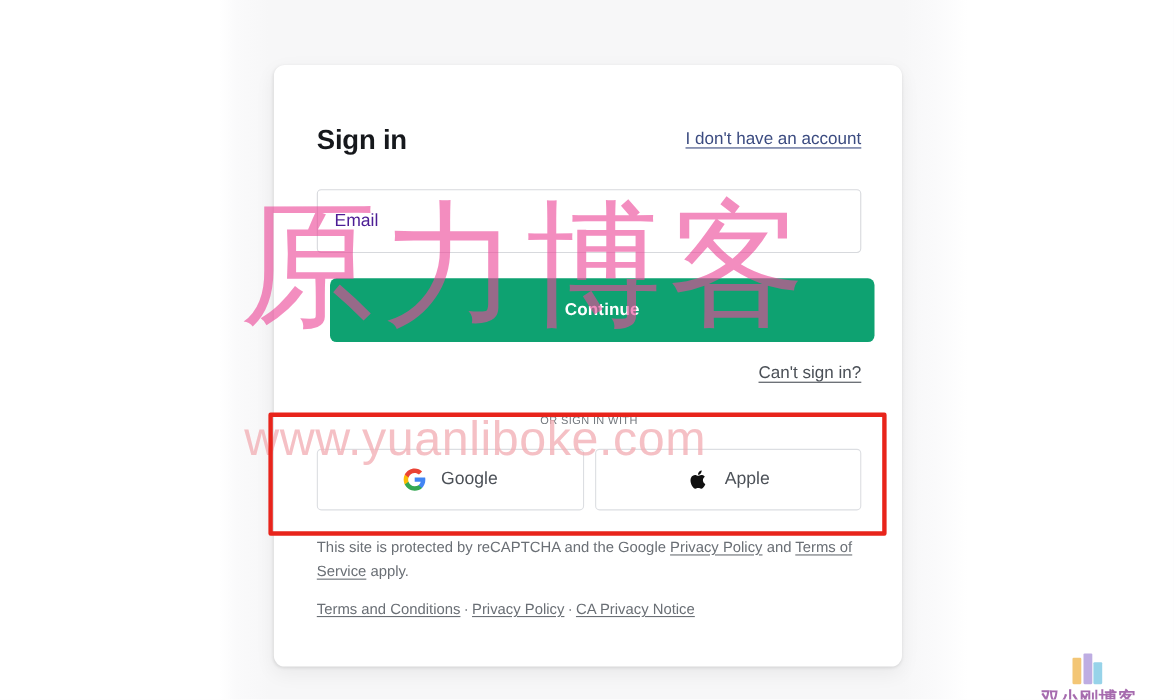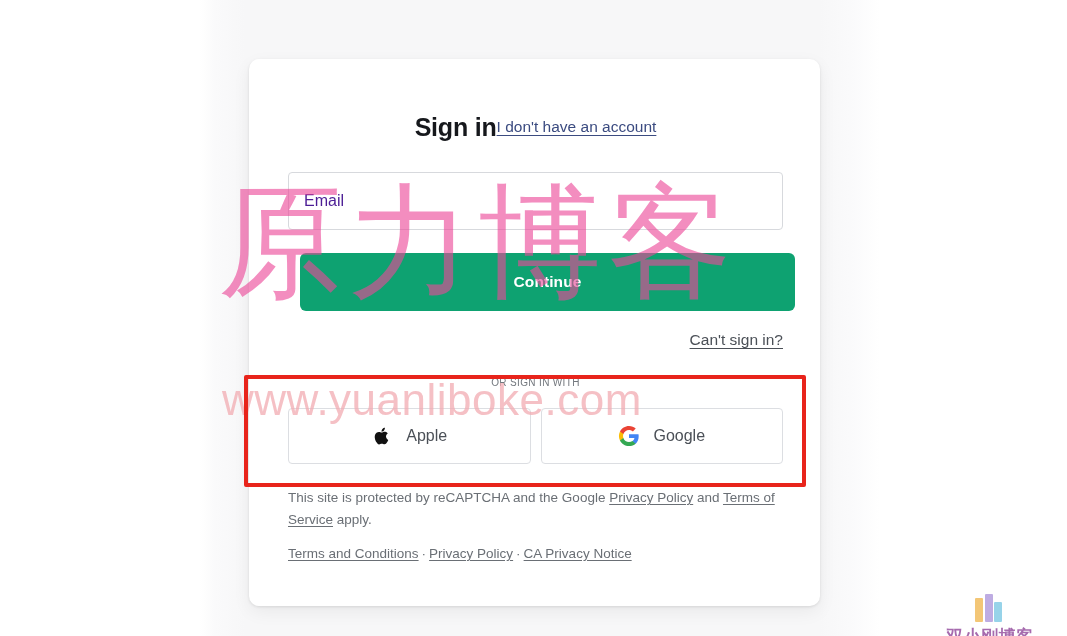--- a/index.html
+++ b/index.html
@@ -50,21 +50,21 @@
   }
 
   
   .header-row {
     position: absolute;
     left: 0; top: 48px;
     width: 495px;
     height: 40px;
     display: flex;
     align-items: center;
-    justify-content: center;
+    justify-content: space-between;
   }
   .page-title {
     font-size: 25px;
     font-weight: bold;
     color: #16181c;
     letter-spacing: -0.2px;
   }
   .acct-link {
     font-size: 15.5px;
     color: #3b4b80;
@@ -288,40 +288,40 @@
       <span>Can't sign in?</span>
     </div>
 
     <div class="or-label">OR SIGN IN WITH</div>
 
     <div class="social-row">
 
 
       <div class="social-btn plain">
         <span>
-          <svg class="social-ico" viewBox="0 0 24 24">
-            <path fill="#111111" d="M16.36 12.66c-.02-2.27 1.85-3.36 1.94-3.41-1.06-1.55-2.7-1.76-3.29-1.78-1.4-.14-2.74.82-3.45.82-.71 0-1.81-.8-2.97-.78-1.53.02-2.94.89-3.73 2.25-1.59 2.76-.41 6.85 1.14 9.09.76 1.1 1.66 2.33 2.85 2.29 1.14-.05 1.57-.74 2.95-.74s1.77.74 2.98.71c1.23-.02 2.01-1.12 2.76-2.22.87-1.27 1.23-2.5 1.25-2.57-.03-.01-2.4-.92-2.43-3.66z"></path>
-            <path fill="#111111" d="M14.2 5.97c.63-.76 1.05-1.82.94-2.88-.9.04-2 .6-2.65 1.36-.58.67-1.09 1.75-.95 2.78 1.01.08 2.03-.51 2.66-1.26z"></path>
-          </svg>
-        </span>
-        <span class="social-label">Apple</span>
-      </div>
-
-      <div class="social-btn plain">
-        <span>
           <svg class="social-ico" viewBox="0 0 48 48">
             <path fill="#4285F4" d="M45.12 24.5c0-1.56-.14-3.06-.4-4.5H24v8.51h11.84c-.51 2.75-2.06 5.08-4.39 6.64v5.52h7.11c4.16-3.83 6.56-9.47 6.56-16.17z"></path>
             <path fill="#34A853" d="M24 46c5.94 0 10.92-1.97 14.56-5.33l-7.11-5.52c-1.97 1.32-4.49 2.1-7.45 2.1-5.73 0-10.58-3.87-12.31-9.07H4.34v5.7C7.96 41.07 15.4 46 24 46z"></path>
             <path fill="#FBBC05" d="M11.69 28.18c-.44-1.32-.69-2.73-.69-4.18s.25-2.86.69-4.18v-5.7H4.34C2.85 17.09 2 20.45 2 24s.85 6.91 2.34 9.88l7.35-5.7z"></path>
             <path fill="#EA4335" d="M24 10.75c3.23 0 6.13 1.11 8.41 3.29l6.31-6.31C34.91 4.18 29.93 2 24 2 15.4 2 7.96 6.93 4.34 14.12l7.35 5.7c1.73-5.2 6.58-9.07 12.31-9.07z"></path>
           </svg>
         </span>
         <span class="social-label">Google</span>
       </div>
 
+      <div class="social-btn plain">
+        <span>
+          <svg class="social-ico" viewBox="0 0 24 24">
+            <path fill="#111111" d="M16.36 12.66c-.02-2.27 1.85-3.36 1.94-3.41-1.06-1.55-2.7-1.76-3.29-1.78-1.4-.14-2.74.82-3.45.82-.71 0-1.81-.8-2.97-.78-1.53.02-2.94.89-3.73 2.25-1.59 2.76-.41 6.85 1.14 9.09.76 1.1 1.66 2.33 2.85 2.29 1.14-.05 1.57-.74 2.95-.74s1.77.74 2.98.71c1.23-.02 2.01-1.12 2.76-2.22.87-1.27 1.23-2.5 1.25-2.57-.03-.01-2.4-.92-2.43-3.66z"></path>
+            <path fill="#111111" d="M14.2 5.97c.63-.76 1.05-1.82.94-2.88-.9.04-2 .6-2.65 1.36-.58.67-1.09 1.75-.95 2.78 1.01.08 2.03-.51 2.66-1.26z"></path>
+          </svg>
+        </span>
+        <span class="social-label">Apple</span>
+      </div>
+
     </div>
 
     <div class="legal">
       <span>This site is protected by reCAPTCHA and the Google </span><span class="lk">Privacy Policy</span><span> and </span><span class="lk">Terms of Service</span><span> apply.</span>
     </div>
 
     <div class="terms-row">
       <span class="lk">Terms and Conditions</span><span class="sep">·</span><span class="lk">Privacy Policy</span><span class="sep">·</span><span class="lk">CA Privacy Notice</span>
     </div>
 

